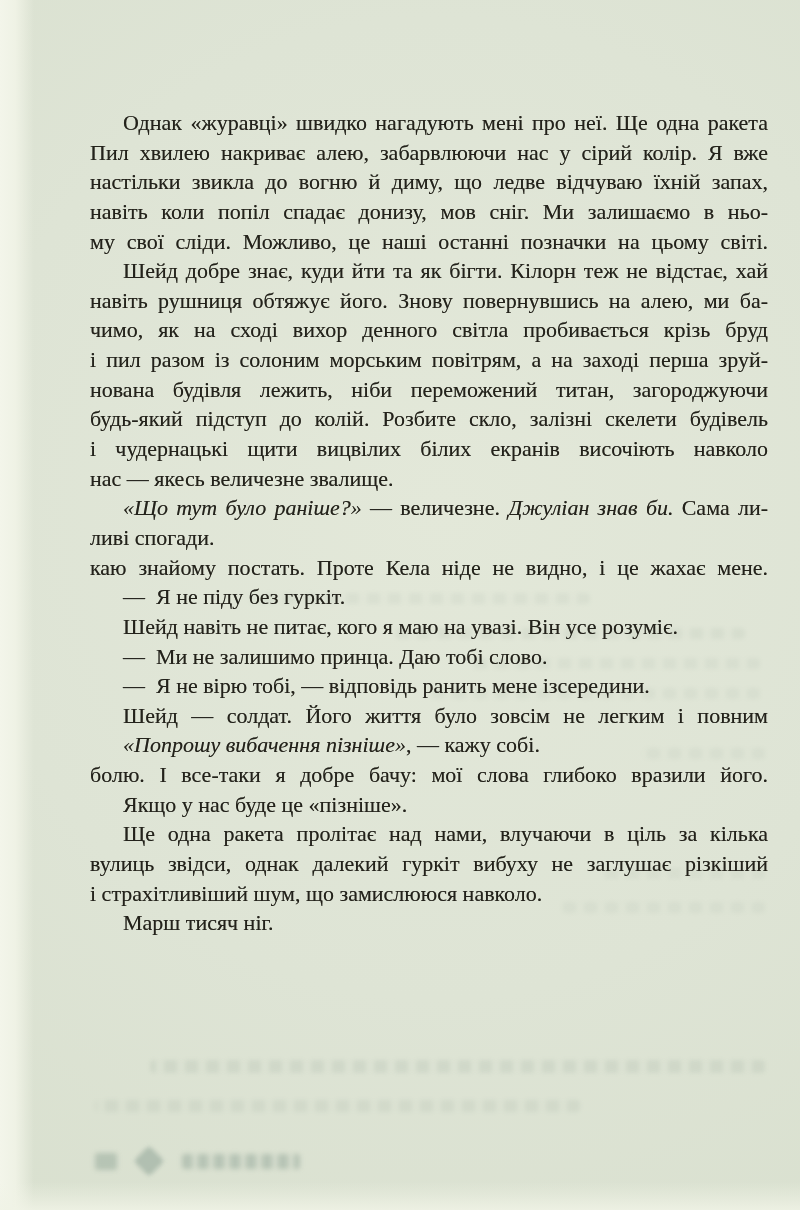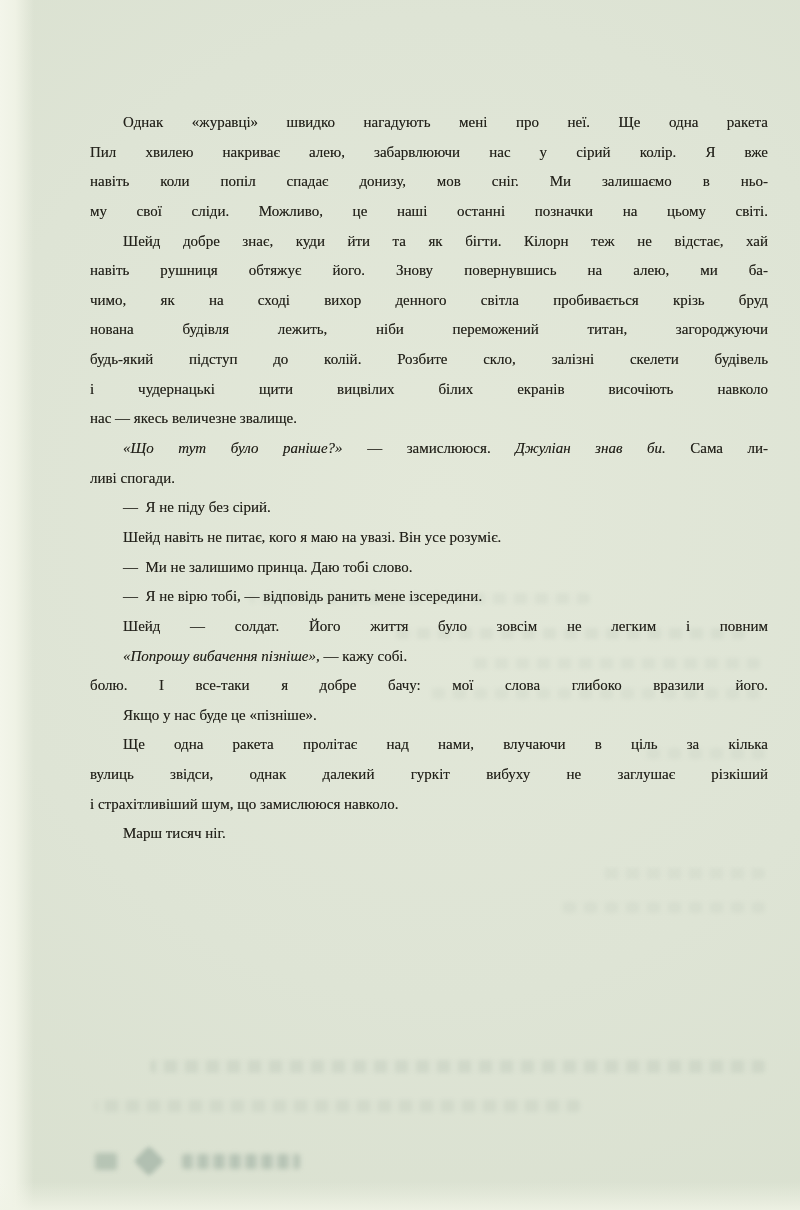--- a/index.html
+++ b/index.html
@@ -28,21 +28,21 @@
   }
   
   .text-block {
     position: absolute; left: 90px; top: 108px; width: 678px;
     color: #23221b;
     text-shadow: 0 0 0.6px rgba(45,44,34,0.55);
   }
   .line {
     height: 29.65px;
     line-height: 29.65px;
-    font-size: 15px;
+    font-size: 22px;
     white-space: normal;
     text-align: left;
   }
   .line.just {
     text-align: justify;
     text-align-last: justify;
   }
   .line.ind { text-indent: 33px; }
   .it { font-style: italic; }
 
@@ -98,32 +98,35 @@
 <div class="ghost g7"></div>
 <div class="ghost g8"></div>
 <div class="ghost g9"></div>
 <div class="gfoot-num"></div>
 <div class="gfoot-orn"></div>
 <div class="gfoot-word"></div>
 
 <div class="text-block">
     <div class="line just ind"><span>Однак «журавці» швидко нагадують мені про неї. Ще одна ракета</span></div>
     <div class="line just"><span>Пил хвилею накриває алею, забарвлюючи нас у сірий колір. Я вже</span></div>
+    <div class="line just"><span>настільки звикла до вогню й диму, що ледве відчуваю їхній запах,</span></div>
     <div class="line just"><span>навіть коли попіл спадає донизу, мов сніг. Ми залишаємо в ньо-</span></div>
     <div class="line just"><span>му свої сліди. Можливо, це наші останні позначки на цьому світі.</span></div>
     <div class="line just ind"><span>Шейд добре знає, куди йти та як бігти. Кілорн теж не відстає, хай</span></div>
     <div class="line just"><span>навіть рушниця обтяжує його. Знову повернувшись на алею, ми ба-</span></div>
     <div class="line just"><span>чимо, як на сході вихор денного світла пробивається крізь бруд</span></div>
+    <div class="line just"><span>і пил разом із солоним морським повітрям, а на заході перша зруй-</span></div>
     <div class="line just"><span>нована будівля лежить, ніби переможений титан, загороджуючи</span></div>
     <div class="line just"><span>будь-який підступ до колій. Розбите скло, залізні скелети будівель</span></div>
     <div class="line just"><span>і чудернацькі щити вицвілих білих екранів височіють навколо</span></div>
     <div class="line"><span>нас — якесь величезне звалище.</span></div>
-    <div class="line just ind"><span class="it">«Що тут було раніше?»</span><span> — замислююся. </span><span class="it">Джуліан знав би.</span><span> Сама ли-</span></div>
+    <div class="line just ind"><span class="it">«Що тут було раніше?»</span><span> — величезне. </span><span class="it">Джуліан знав би.</span><span> Сама ли-</span></div>
     <div class="line"><span>ливі спогади.</span></div>
-    <div class="line ind"><span>— Я не піду без сірий.</span></div>
+    <div class="line just"><span>каю знайому постать. Проте Кела ніде не видно, і це жахає мене.</span></div>
+    <div class="line ind"><span>— Я не піду без гуркіт.</span></div>
     <div class="line ind"><span>Шейд навіть не питає, кого я маю на увазі. Він усе розуміє.</span></div>
     <div class="line ind"><span>— Ми не залишимо принца. Даю тобі слово.</span></div>
     <div class="line ind"><span>— Я не вірю тобі, — відповідь ранить мене ізсередини.</span></div>
     <div class="line just ind"><span>Шейд — солдат. Його життя було зовсім не легким і повним</span></div>
     <div class="line ind"><span class="it">«Попрошу вибачення пізніше»</span><span>, — кажу собі.</span></div>
     <div class="line just"><span>болю. І все-таки я добре бачу: мої слова глибоко вразили його.</span></div>
     <div class="line ind"><span>Якщо у нас буде це «пізніше».</span></div>
     <div class="line just ind"><span>Ще одна ракета пролітає над нами, влучаючи в ціль за кілька</span></div>
     <div class="line just"><span>вулиць звідси, однак далекий гуркіт вибуху не заглушає різкіший</span></div>
     <div class="line"><span>і страхітливіший шум, що замислююся навколо.</span></div>

